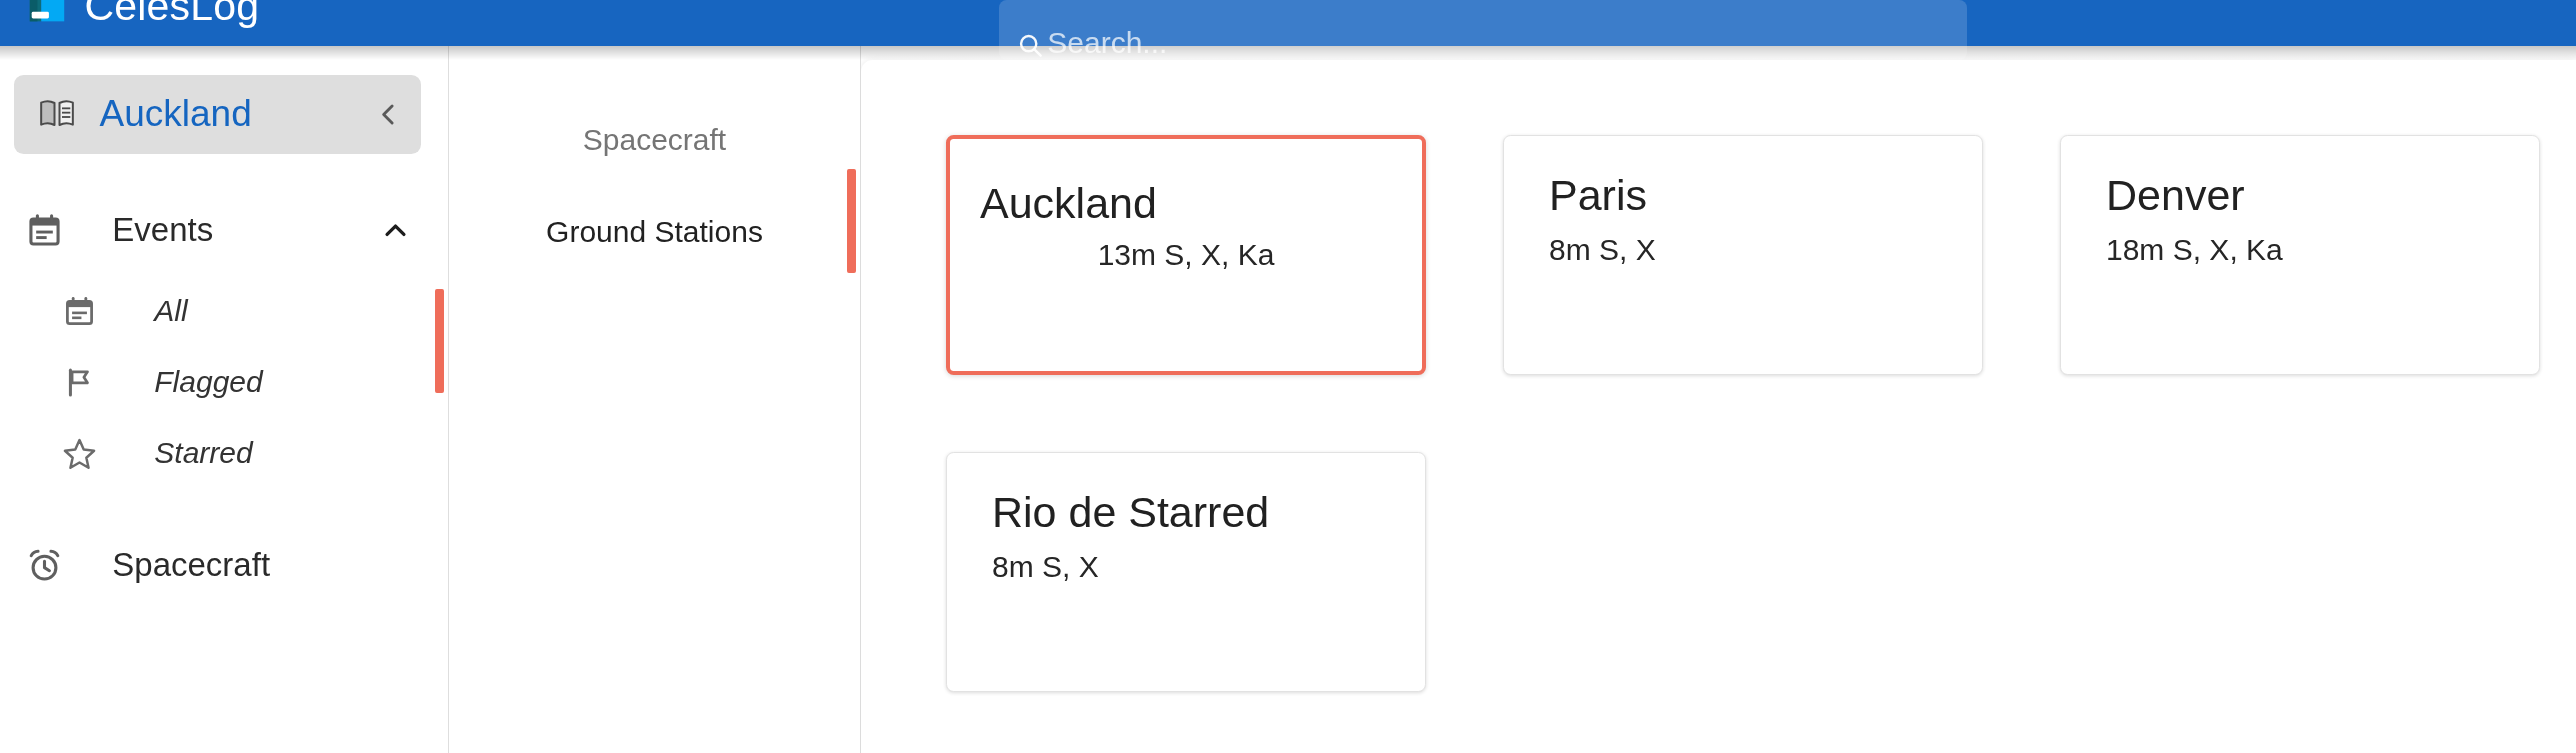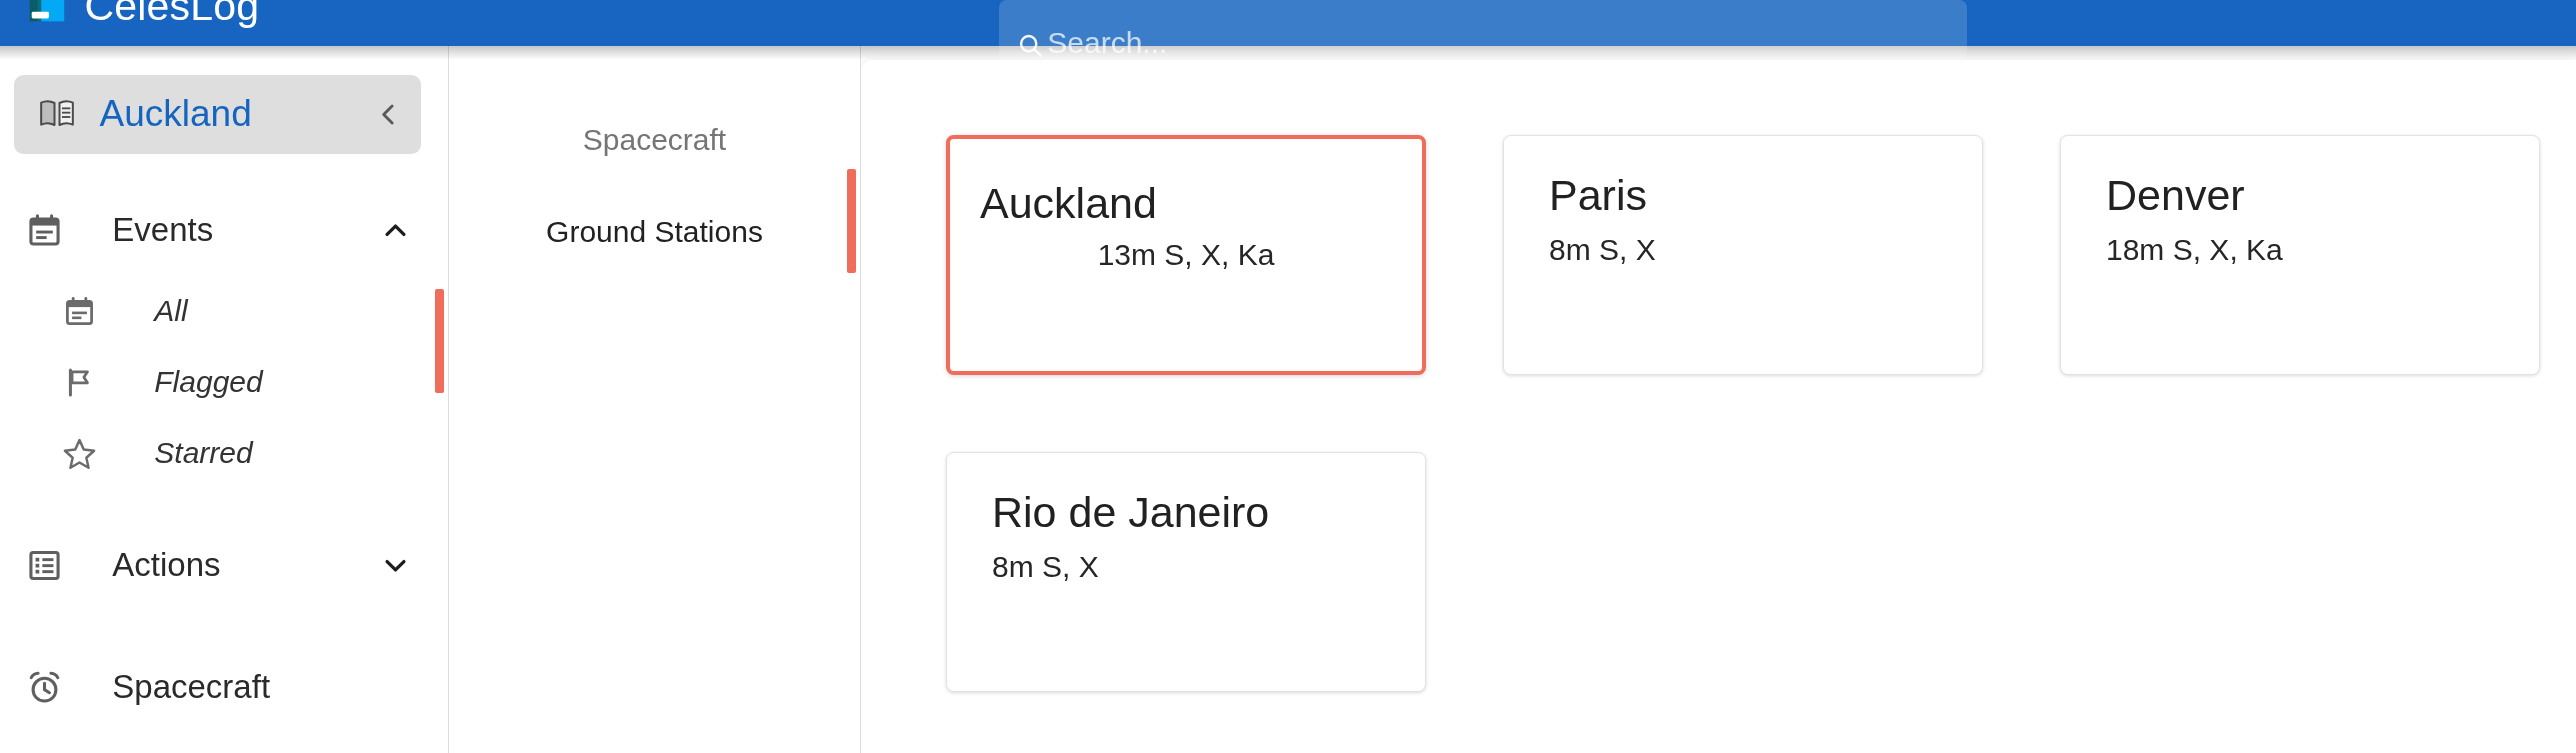--- a/index.html
+++ b/index.html
@@ -339,41 +339,20 @@
           <span class="sb-ico">
             <svg viewBox="0 0 24 24" width="35" height="35" aria-hidden="true">
               <polygon points="12,2.8 14.9,9.3 22,10.1 16.7,14.9 18.2,21.8 12,18.2 5.8,21.8 7.3,14.9 2,10.1 9.1,9.3" fill="none" stroke="#6b6b6b" stroke-width="1.7" stroke-linejoin="round"></polygon>
             </svg>
           </span>
           <span class="sb-txt">Starred</span>
         </div>
       </div>
     </div>
 
-    <div class="sb-group">
-      <div class="sb-row">
-        <span class="sb-ico">
-          <svg viewBox="0 0 24 24" width="37" height="37" aria-hidden="true">
-            <rect x="3.2" y="3.6" width="17.6" height="16.8" rx="1.4" fill="none" stroke="#5f5f5f" stroke-width="2"></rect>
-            <rect x="6.2" y="7" width="2.4" height="2.4" fill="#5f5f5f"></rect>
-            <rect x="6.2" y="10.9" width="2.4" height="2.4" fill="#5f5f5f"></rect>
-            <rect x="6.2" y="14.8" width="2.4" height="2.4" fill="#5f5f5f"></rect>
-            <line x1="10.6" y1="8.2" x2="17.8" y2="8.2" stroke="#5f5f5f" stroke-width="1.9"></line>
-            <line x1="10.6" y1="12.1" x2="17.8" y2="12.1" stroke="#5f5f5f" stroke-width="1.9"></line>
-            <line x1="10.6" y1="16" x2="17.8" y2="16" stroke="#5f5f5f" stroke-width="1.9"></line>
-          </svg>
-        </span>
-        <span class="sb-txt">Actions</span>
-        <span class="sb-chev">
-          <svg viewBox="0 0 24 24" width="31" height="31" aria-hidden="true">
-            <polyline points="5.5,9 12,15.4 18.5,9" fill="none" stroke="#1d1d1d" stroke-width="2.6" stroke-linecap="round" stroke-linejoin="round"></polyline>
-          </svg>
-        </span>
-      </div>
-    </div>
 
     <div class="sb-group">
       <div class="sb-row">
         <span class="sb-ico">
           <svg viewBox="0 0 24 24" width="37" height="37" aria-hidden="true">
             <circle cx="12" cy="13.4" r="7.4" fill="none" stroke="#5f5f5f" stroke-width="2"></circle>
             <polyline points="12,9.2 12,13.4 15.2,15.4" fill="none" stroke="#5f5f5f" stroke-width="2" stroke-linecap="round" stroke-linejoin="round"></polyline>
             <path d="M3.4 5.6 A5.2 5.2 0 0 1 7.8 2.8" fill="none" stroke="#5f5f5f" stroke-width="2" stroke-linecap="round"></path>
             <path d="M20.6 5.6 A5.2 5.2 0 0 0 16.2 2.8" fill="none" stroke="#5f5f5f" stroke-width="2" stroke-linecap="round"></path>
           </svg>
@@ -414,21 +393,21 @@
         <div class="card-title">Paris</div>
         <div class="card-sub">8m S, X</div>
       </div>
 
       <div class="card">
         <div class="card-title">Denver</div>
         <div class="card-sub">18m S, X, Ka</div>
       </div>
 
       <div class="card">
-        <div class="card-title">Rio de Janeiro</div>
+        <div class="card-title">Rio de Starred</div>
         <div class="card-sub">8m S, X</div>
       </div>
 
     </div>
   </main>
 
 </div>
 
 
 </body></html>

